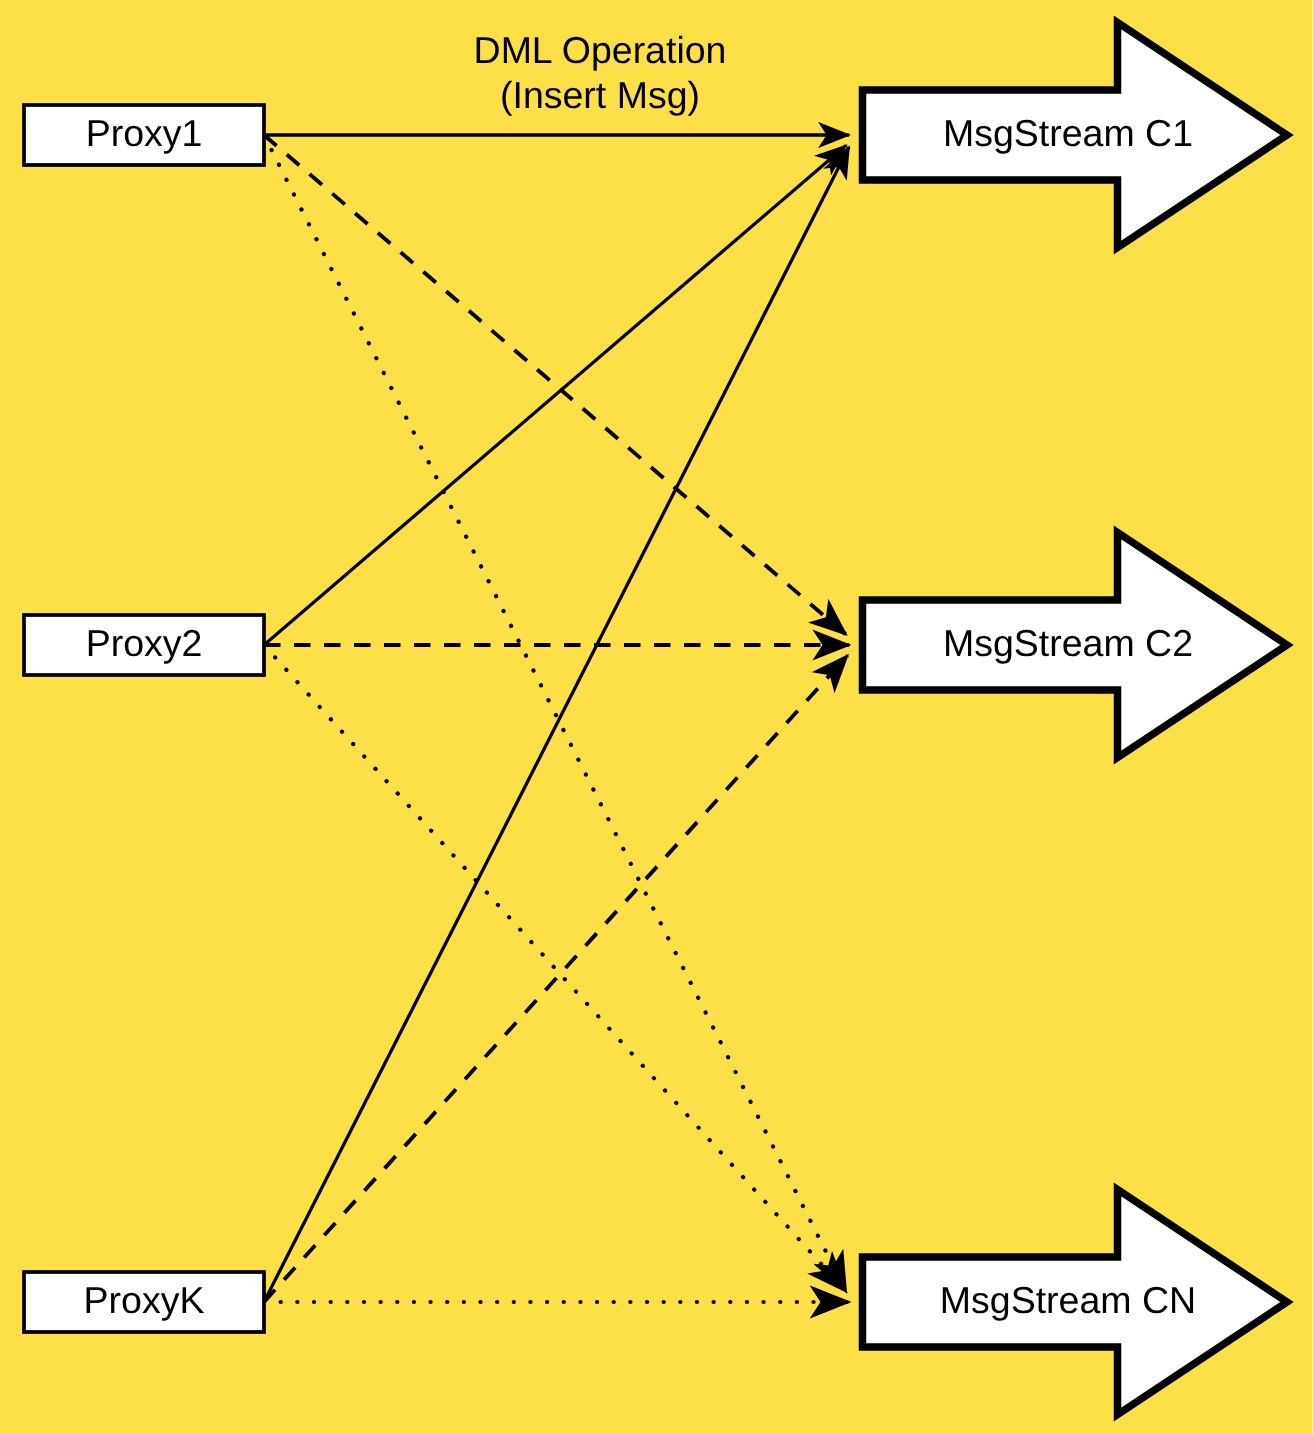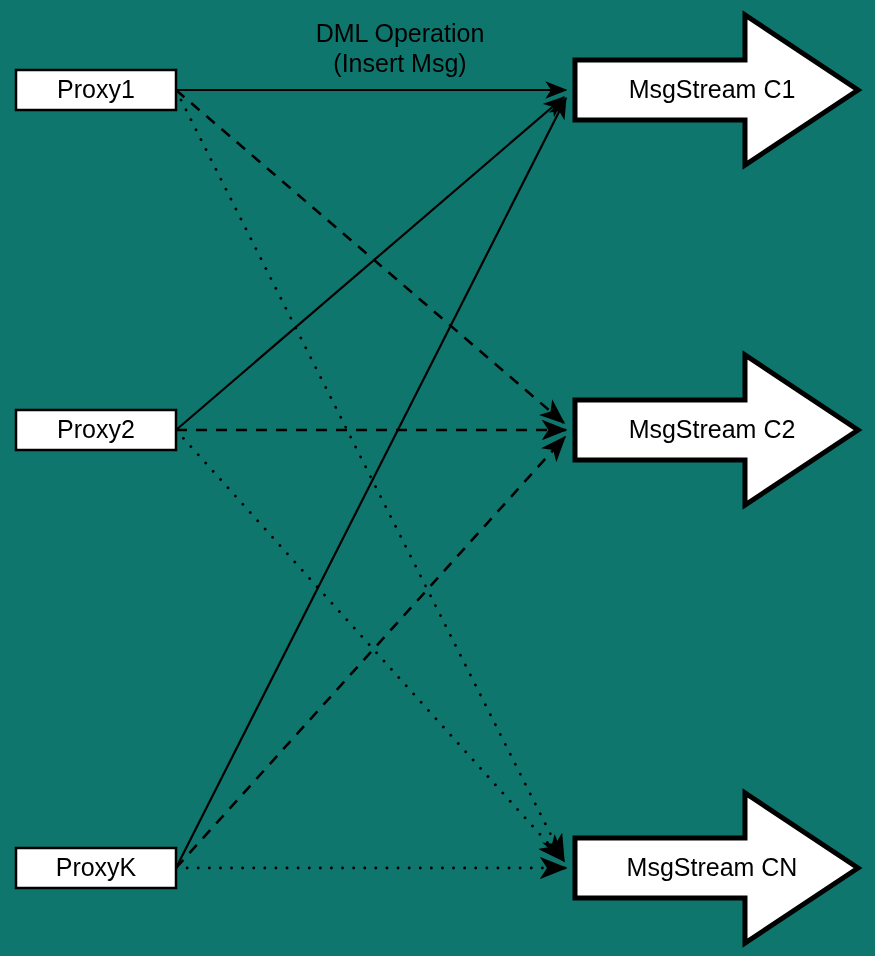--- a/index.html
+++ b/index.html
@@ -7,21 +7,21 @@
     padding: 0;
     background: #ffffff;
   }
   body {
     font-family: "Liberation Sans", sans-serif;
   }
   #canvas {
     position: relative;
     width: 875px;
     height: 956px;
-    background: #0f766e;
+    background: #fde047;
     overflow: hidden;
     text-decoration: underline;
   }
   #diagram-svg {
     position: absolute;
     left: 0;
     top: 0;
     width: 875px;
     height: 956px;
     display: block;

